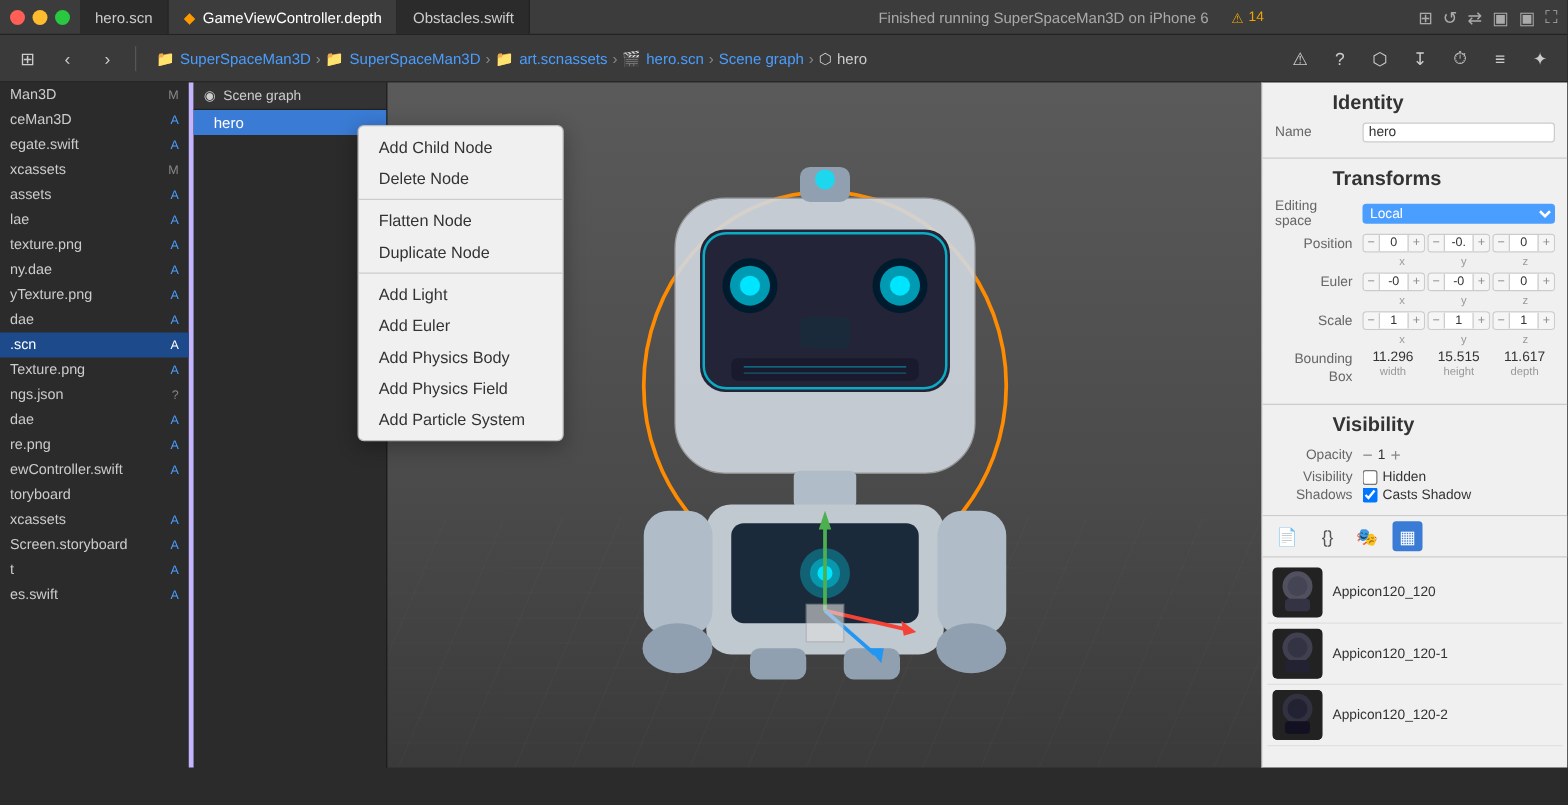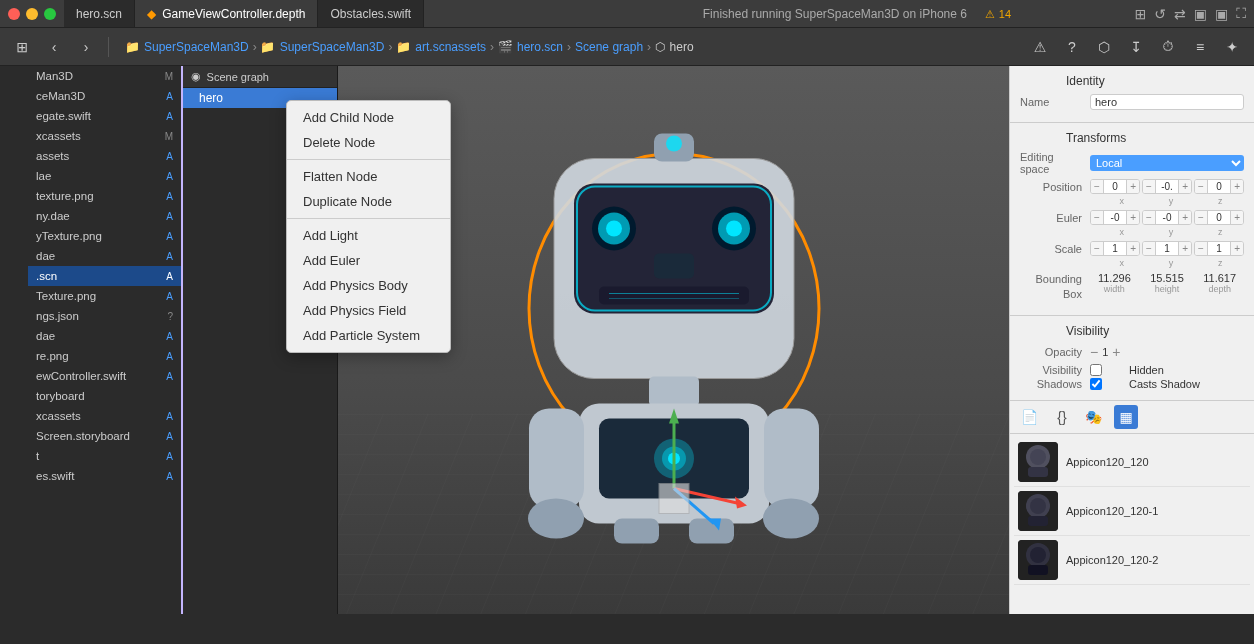--- a/index.html
+++ b/index.html
@@ -138,24 +138,23 @@
     
     .main-layout {
       display: flex;
       height: calc(644px - 28px - 38px - 30px);
     }
 
     
     .sidebar {
       width: 155px;
       background: #2b2b2b;
-      border-right: 2px solid #c4b5fd;
+      border-right: 4px solid #c4b5fd;
       overflow-y: auto;
       flex-shrink: 0;
-      margin-left: 28px;
     }
     .sidebar-item {
       display: flex;
       align-items: center;
       justify-content: space-between;
       padding: 2px 8px;
       font-size: 11.5px;
       color: #ccc;
       cursor: pointer;
       height: 20px;
@@ -244,22 +243,22 @@
       background: #f0f0f0;
       border-left: 1px solid #ccc;
       flex-shrink: 0;
       overflow-y: auto;
     }
     .right-section {
       border-bottom: 1px solid #ccc;
       padding: 8px 10px;
     }
     .right-section-title {
-      font-size: 12px;
-      font-weight: 400;
+      font-size: 16px;
+      font-weight: 700;
       color: #333;
       margin-bottom: 6px;
       padding-left: 46px;
     }
     .property-row {
       display: flex;
       align-items: center;
       margin-bottom: 4px;
       font-size: 11px;
     }
@@ -425,21 +424,21 @@
     }
     .check-control {
       display: flex;
       align-items: center;
       gap: 4px;
     }
     input[type="checkbox"] {
       width: 12px; height: 12px;
       cursor: pointer;
     }
-    .check-text { font-size: 11px; color: #333; margin-left: 23px; }
+    .check-text { font-size: 11px; color: #333; }
 
     
     .right-panel-tabs {
       display: flex;
       align-items: center;
       padding: 4px 8px;
       gap: 8px;
       border-bottom: 1px solid #ccc;
       background: #f0f0f0;
     }

